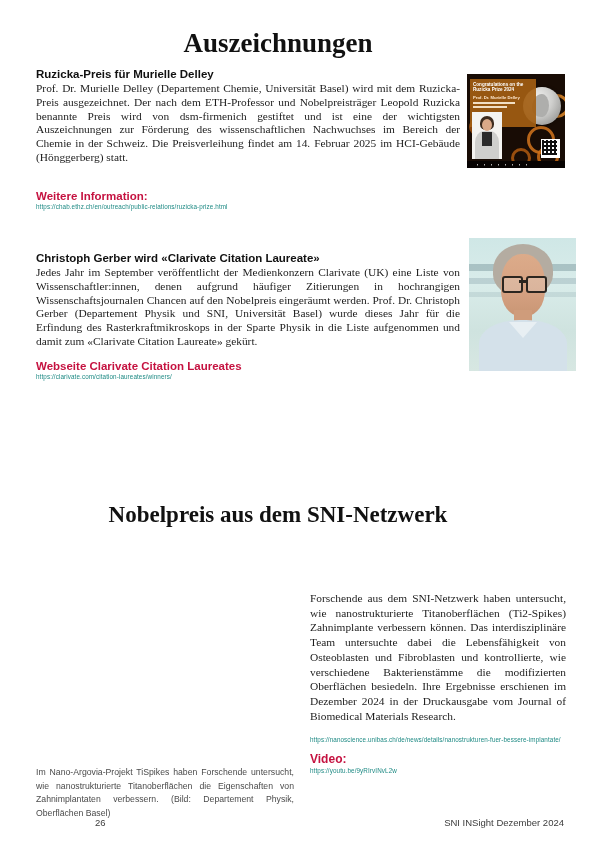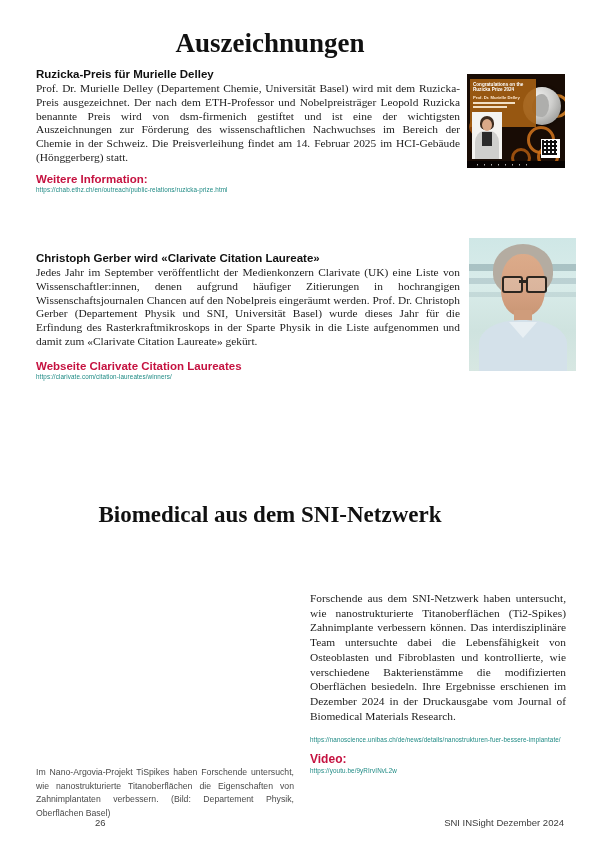--- a/index.html
+++ b/index.html
@@ -3,21 +3,21 @@
 <meta charset="utf-8">
 <style>
   html,body { margin:0; padding:0; }
   body { background:#888; }
   .page {
     position:relative; width:600px; height:848px; margin:0 auto;
     background:#ffffff; overflow:hidden;
     font-family:"Liberation Serif", serif; color:#1a1a1a;
   }
   .main-heading {
-    position:absolute; left:0; width:540px; text-align:center;
+    position:absolute; left:8px; width:540px; text-align:center;
     font-family:"Liberation Serif", serif; font-weight:bold; color:#111;
   }
   .heading-awards { top:28px; font-size:27px; }
   .heading-news  { top:502px; font-size:23px; }
 
   .article { position:absolute; left:36px; width:424px; }
   .article-ruzicka { top:68px; }
   .article-gerber  { top:252px; }
 
   .section-heading {
@@ -30,21 +30,21 @@
   }
   .link-label {
     font-family:"Liberation Sans", sans-serif; font-weight:bold;
     font-size:11.5px; color:#c51240; margin:0;
   }
   .link-url {
     font-family:"Liberation Sans", sans-serif; font-size:6.3px;
     letter-spacing:.1px; color:#1e8a84; margin:1px 0 0 0;
     text-decoration:none; display:block;
   }
-  .article-ruzicka .link-group { margin-top:8px; }
+  .article-ruzicka .link-group { margin-top:25px; }
   .article-gerber  .link-group { margin-top:11px; }
 
   
   .poster {
     position:absolute; left:467px; top:74px; width:98px; height:94px;
     background:#180c05; overflow:hidden;
   }
   .poster .ring { position:absolute; border-radius:50%; border:3px solid #c96a15; opacity:.85; }
   .ring.r1 { width:22px; height:22px; left:60px; top:52px; border-color:#d4761d; }
   .ring.r2 { width:14px; height:14px; left:44px; top:74px; border-color:#b05a10; }
@@ -209,21 +209,21 @@
     <div class="pg-hair"></div>
     <div class="pg-face"></div>
     <div class="pg-neck"></div>
     <div class="pg-shirt"></div>
     <div class="pg-collar"></div>
     <div class="pg-glass-l"></div>
     <div class="pg-glass-r"></div>
     <div class="pg-bridge"></div>
   </div>
 
-  <div class="main-heading heading-news">Biomedical aus dem SNI-Netzwerk</div>
+  <div class="main-heading heading-news">Nobelpreis aus dem SNI-Netzwerk</div>
 
   <div class="sni-column">
     <p class="body-text">Forschende aus dem SNI-Netzwerk haben untersucht, wie nanostrukturierte Titanoberflächen (Ti2-Spikes) Zahnimplante verbessern können. Das interdisziplinäre Team untersuchte dabei die Lebensfähigkeit von Osteoblasten und Fibroblasten und kontrollierte, wie verschiedene Bakterienstämme die modifizierten Oberflächen besiedeln. Ihre Ergebnisse erschienen im Dezember 2024 in der Druckausgabe vom Journal of Biomedical Materials Research.</p>
     <div class="sni-links">
       <div class="link-group">
         <a class="link-url" href="#">https://nanoscience.unibas.ch/de/news/details/nanostrukturen-fuer-bessere-implantate/</a>
       </div>
       <div class="link-group">
         <p class="link-label">Video:</p>
         <a class="link-url" href="#">https://youtu.be/9yRIrvINvL2w</a>

